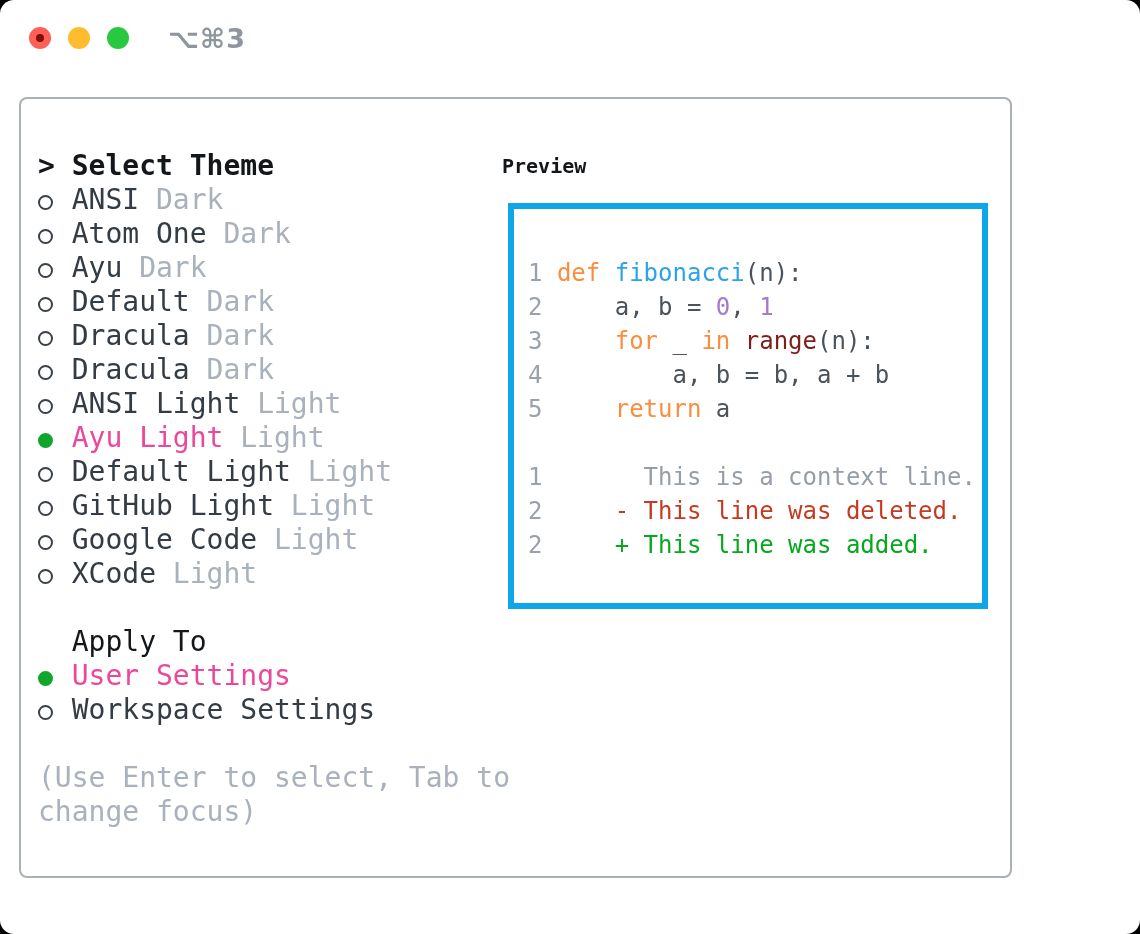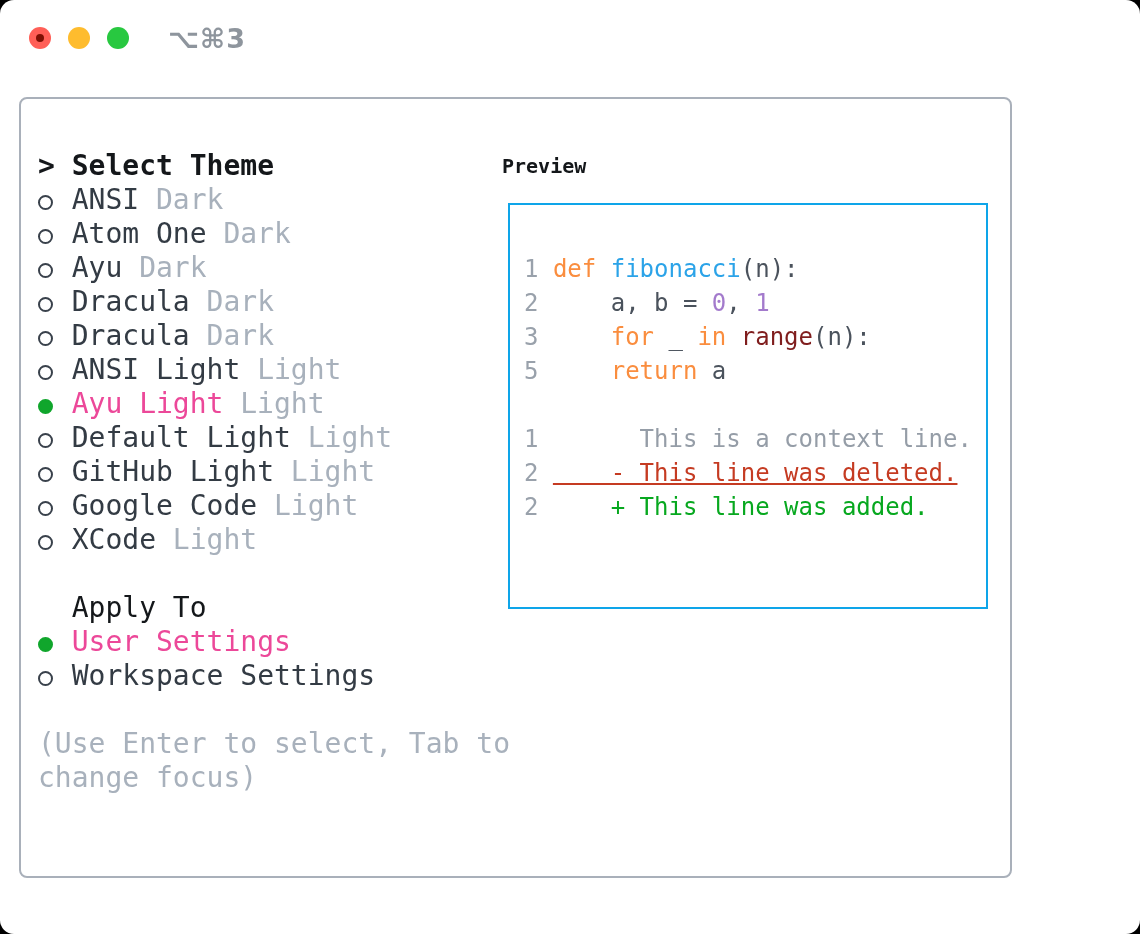--- a/index.html
+++ b/index.html
@@ -54,32 +54,32 @@
     width: 29ch; font-size: 28px; line-height: 34px; color: #a8b1bc;
     white-space: normal;
   }
   
   .preview-title {
     position: absolute; left: 481px; top: 50px; height: 34px; line-height: 34px;
     font-size: 20px; font-weight: bold; color: #14171a;
   }
   .preview-box {
     position: absolute; left: 487px; top: 104px; width: 480px; height: 406px;
-    border: 2px solid #0ea5e9; box-sizing: border-box; background: #ffffff;
+    border: 6px solid #0ea5e9; box-sizing: border-box; background: #ffffff;
   }
   .code-lines { position: absolute; left: 14px; top: 47px; }
   .code-line { height: 34px; line-height: 34px; font-size: 24px; white-space: pre; }
   .lineno { display: inline-block; width: 2ch; color: #99a1ab; }
   .tok-kw    { color: #fa8d3e; }
   .tok-fn    { color: #2ba3e8; }
   .tok-num   { color: #a37acc; }
   .tok-call  { color: #7f1d1d; }
   .tok-plain { color: #4a525c; }
   .tok-ctx   { color: #959da7; }
-  .tok-del   { color: #c53b22; text-decoration: underline; }
+  .tok-del   { color: #c53b22; }
   .tok-add   { color: #07a81f; }
 </style>
 </head>
 <body>
 
 <div class="window">
   <div class="titlebar">
     <span class="tl red">
         <span class="dot"></span>
       </span>
@@ -88,20 +88,21 @@
     <span class="shortcut">⌥⌘3</span>
   </div>
 
   <div class="panel">
     <div class="left-col">
       <div class="row"><span class="marker arrow">&gt;</span><span class="title">Select Theme</span></div>
       <div id="theme-list">
           <div class="row"><span class="marker"><span class="radio"></span></span><span class="tname">ANSI</span><span class="variant">Dark</span></div>
           <div class="row"><span class="marker"><span class="radio"></span></span><span class="tname">Atom One</span><span class="variant">Dark</span></div>
           <div class="row"><span class="marker"><span class="radio"></span></span><span class="tname">Ayu</span><span class="variant">Dark</span></div>
+          <div class="row"><span class="marker"><span class="radio"></span></span><span class="tname">Default</span><span class="variant">Dark</span></div>
           <div class="row"><span class="marker"><span class="radio"></span></span><span class="tname">Dracula</span><span class="variant">Dark</span></div>
           <div class="row"><span class="marker"><span class="radio"></span></span><span class="tname">Dracula</span><span class="variant">Dark</span></div>
           <div class="row"><span class="marker"><span class="radio"></span></span><span class="tname">ANSI Light</span><span class="variant">Light</span></div>
           <div class="row"><span class="marker"><span class="radio on"></span></span><span class="tname sel">Ayu Light</span><span class="variant">Light</span></div>
           <div class="row"><span class="marker"><span class="radio"></span></span><span class="tname">Default Light</span><span class="variant">Light</span></div>
           <div class="row"><span class="marker"><span class="radio"></span></span><span class="tname">GitHub Light</span><span class="variant">Light</span></div>
           <div class="row"><span class="marker"><span class="radio"></span></span><span class="tname">Google Code</span><span class="variant">Light</span></div>
           <div class="row"><span class="marker"><span class="radio"></span></span><span class="tname">XCode</span><span class="variant">Light</span></div>
         </div>
       <div class="spacer"></div>
@@ -113,20 +114,21 @@
       <div class="spacer"></div>
       <div class="hint">(Use Enter to select, Tab to change focus)</div>
     </div>
 
     <div class="preview-title">Preview</div>
     <div class="preview-box">
       <div class="code-lines" id="code-lines">
           <div class="code-line"><span class="lineno">1</span><span class="tok-kw">def</span><span class="tok-plain"> </span><span class="tok-fn">fibonacci</span><span class="tok-plain">(n):</span></div>
           <div class="code-line"><span class="lineno">2</span><span class="tok-plain">    a, b = </span><span class="tok-num">0</span><span class="tok-plain">, </span><span class="tok-num">1</span></div>
           <div class="code-line"><span class="lineno">3</span><span class="tok-plain">    </span><span class="tok-kw">for</span><span class="tok-plain"> _ </span><span class="tok-kw">in</span><span class="tok-plain"> </span><span class="tok-call">range</span><span class="tok-plain">(n):</span></div>
+          <div class="code-line"><span class="lineno">4</span><span class="tok-plain">        a, b = b, a + b</span></div>
           <div class="code-line"><span class="lineno">5</span><span class="tok-plain">    </span><span class="tok-kw">return</span><span class="tok-plain"> a</span></div>
           <div class="code-line"><span class="lineno"></span></div>
           <div class="code-line"><span class="lineno">1</span><span class="tok-ctx">      This is a context line.</span></div>
           <div class="code-line"><span class="lineno">2</span><span class="tok-del">    - This line was deleted.</span></div>
           <div class="code-line"><span class="lineno">2</span><span class="tok-add">    + This line was added.</span></div>
         </div>
     </div>
   </div>
 </div>
 

